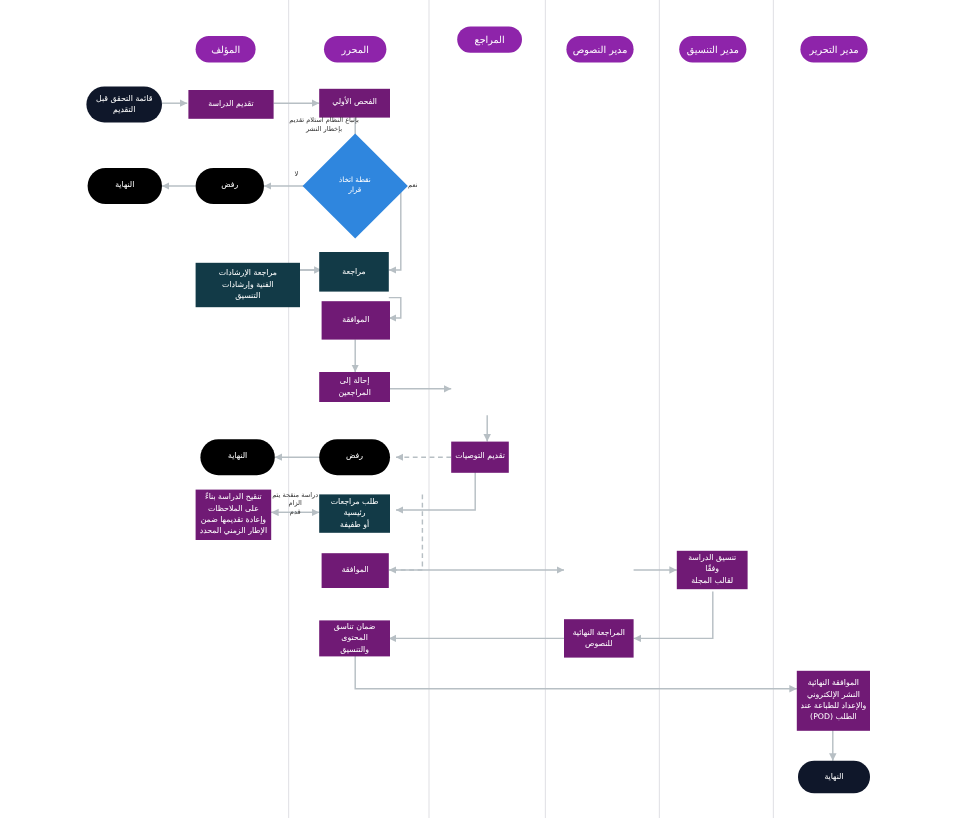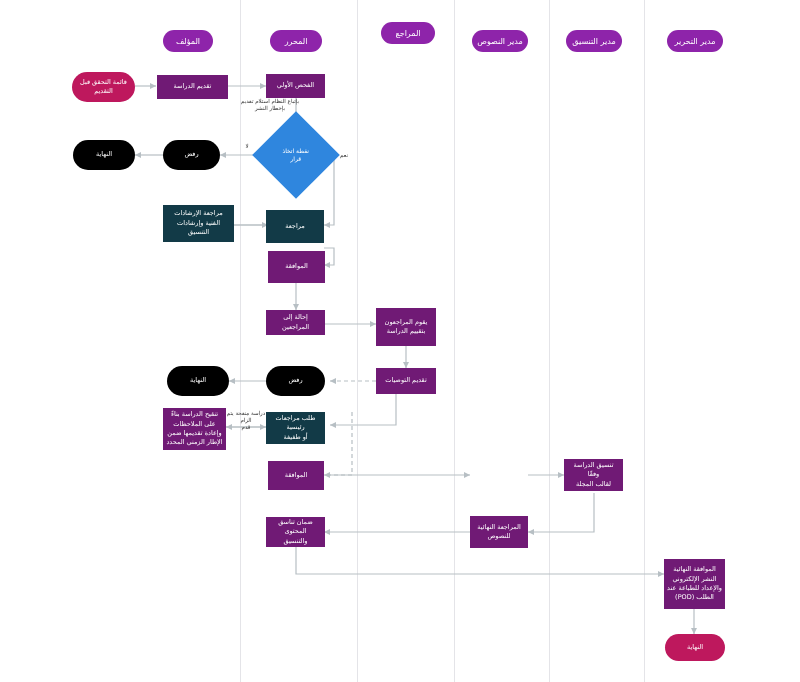--- a/index.html
+++ b/index.html
@@ -31,21 +31,21 @@
     box-sizing:border-box;
     display:flex;align-items:center;justify-content:center;
     text-align:center;
     color:#ffffff;
     font-size:6.5px;
     line-height:1.45;
     padding:2px 3px;
     white-space:pre-line;
   }
   .n-green{background:#701a75;}
-  .n-green-round{background:#be185d;border-radius:16px;}
+  .n-green-round{background:#0f172a;border-radius:16px;}
   .n-dark{background:#123a47;}
   .n-black{background:#000000;border-radius:16px;}
   .n-blue{
     background:#2f86de;
     width:62px;height:62px;
     transform:rotate(45deg);
   }
   .n-blue > span{transform:rotate(-45deg);display:block;width:58px;font-size:6px;line-height:1.4;}
   .edge-label{
     position:absolute;
@@ -141,34 +141,32 @@
 
   <div class="node n-blue" style="left:265px;top:124px">
     <span>نقطة اتخاذ
 قرار</span>
   </div>
 
   <div class="node n-black" style="left:163px;top:140px;width:57px;height:30px">رفض</div>
 
   <div class="node n-black" style="left:73px;top:140px;width:62px;height:30px">النهاية</div>
 
-  <div class="node n-dark" style="left:163px;top:205px;width:71px;height:37px">مراجعة الإرشادات
+  <div class="node n-dark" style="left:163px;top:219px;width:87px;height:37px">مراجعة الإرشادات
 الفنية وإرشادات
 التنسيق</div>
 
   <div class="node n-dark" style="left:266px;top:210px;width:58px;height:33px">مراجعة</div>
 
   <div class="node n-green" style="left:268px;top:251px;width:57px;height:32px">الموافقة</div>
 
   <div class="node n-green" style="left:266px;top:310px;width:59px;height:25px">إحالة إلى المراجعين</div>
 
-  <div class="node n-green" style="left:376px;top:308px;width:60px;height:38px">يقوم المراجعون
-بتقييم الدراسة</div>
-
-  <div class="node n-green" style="left:376px;top:368px;width:60px;height:26px">تقديم التوصيات</div>
+
+  <div class="node n-green" style="left:376px;top:368px;width:48px;height:26px">تقديم التوصيات</div>
 
   <div class="node n-black" style="left:266px;top:366px;width:59px;height:30px">رفض</div>
 
   <div class="node n-black" style="left:167px;top:366px;width:62px;height:30px">النهاية</div>
 
   <div class="node n-dark" style="left:266px;top:412px;width:59px;height:32px">طلب مراجعات رئيسية
 أو طفيفة</div>
 
   <div class="node n-green" style="left:163px;top:408px;width:63px;height:42px">تنقيح الدراسة بناءً
 على الملاحظات

